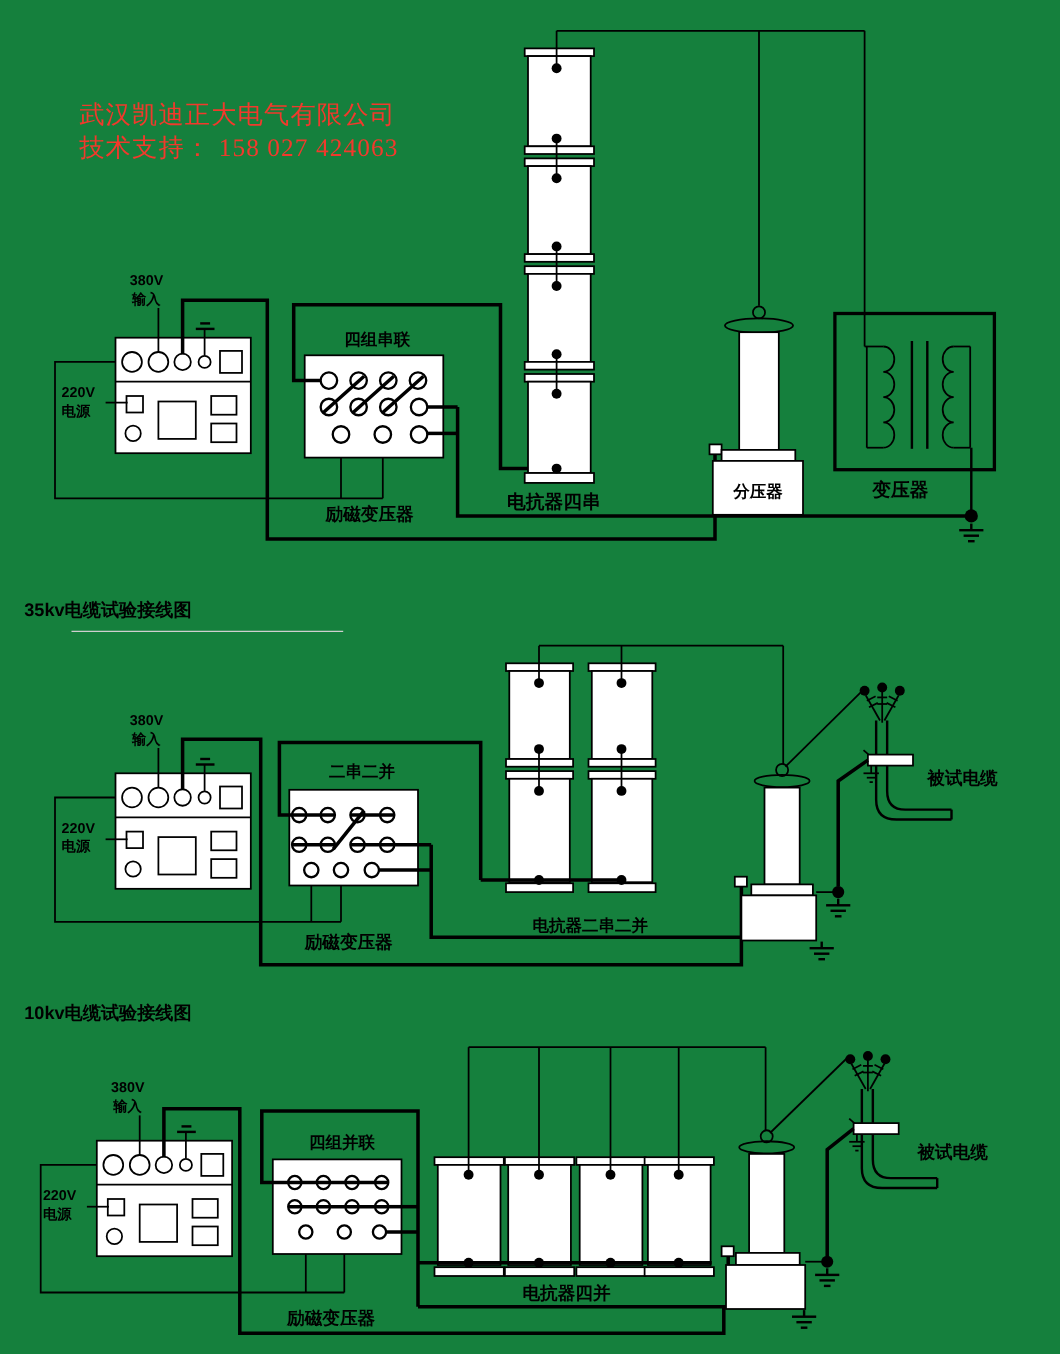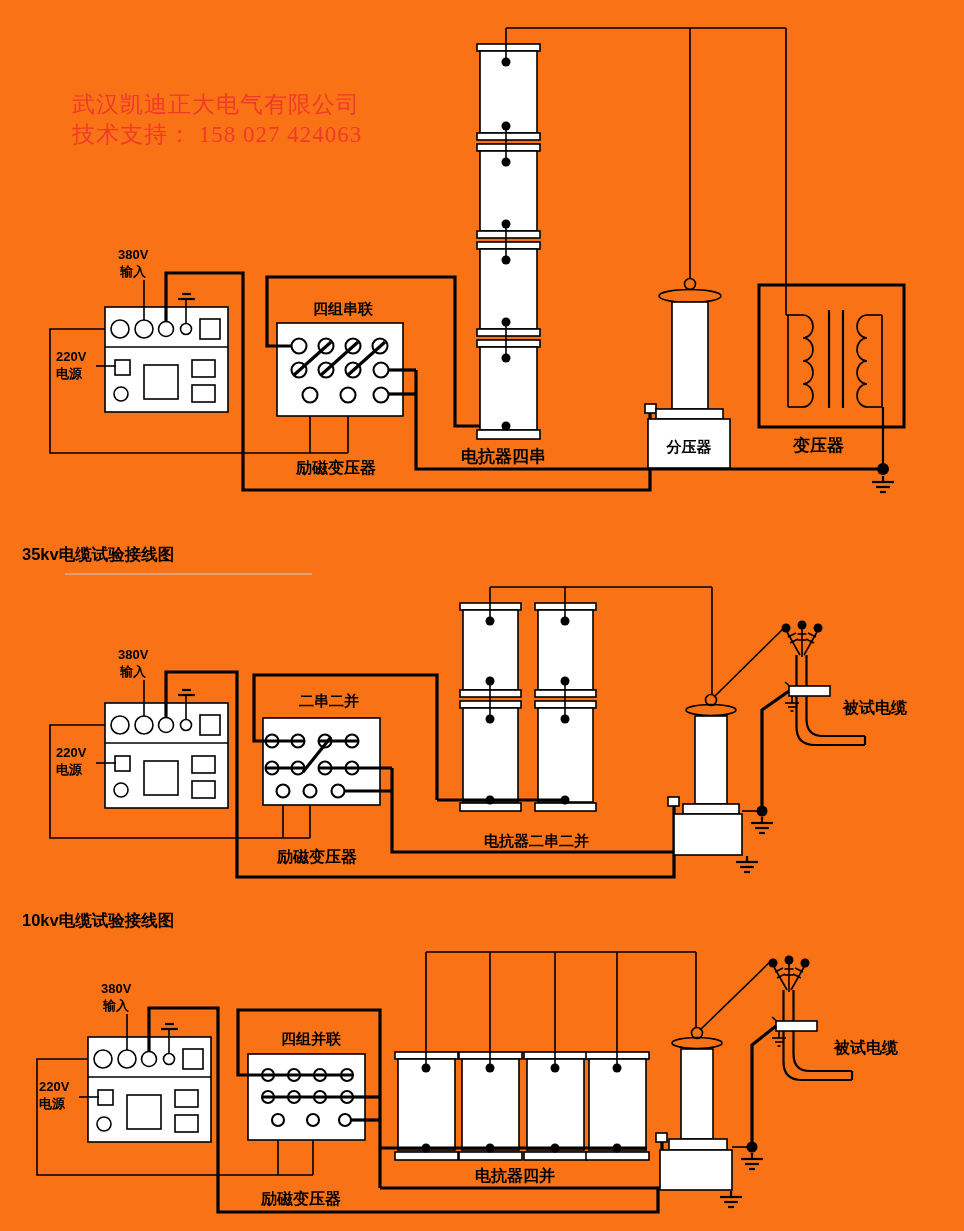--- a/index.html
+++ b/index.html
@@ -1,16 +1,16 @@
 <!DOCTYPE html>
 <html><head>
 <meta charset="utf-8">
 <style>
   html,body{margin:0;padding:0;background:#ffffff;}
-  .stage{position:relative;width:964px;height:1231px;background:#f97316;overflow:hidden;
+  .stage{position:relative;width:964px;height:1231px;background:#15803d;overflow:hidden;
          font-family:"Liberation Sans",sans-serif;}
   svg{position:absolute;left:0;top:0;}
   svg *{vector-effect:none;}
   .ln{stroke:#000;fill:none;stroke-width:1.6;}
   .thk{stroke:#000;fill:none;stroke-width:3.2;}
   .med{stroke:#000;fill:none;stroke-width:2.2;}
   .box{stroke:#000;fill:#fff;stroke-width:1.6;}
   .boxb{stroke:#000;fill:none;stroke-width:3;}
   .dot{fill:#000;stroke:none;}
   .term{stroke:#000;fill:#fff;stroke-width:2.1;}

